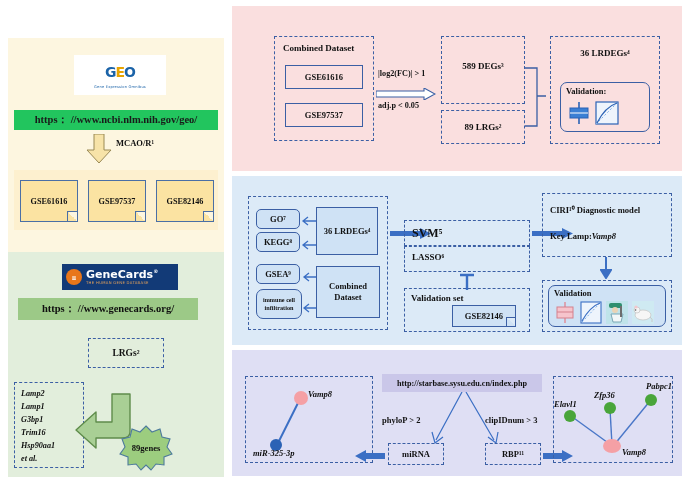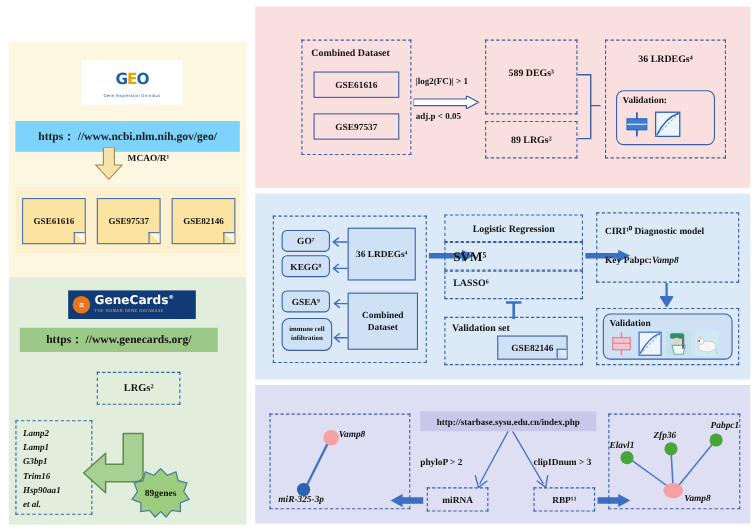--- a/index.html
+++ b/index.html
@@ -12,21 +12,21 @@
   #yellow-panel{left:8px;top:38px;width:216px;height:214px;background:#fdf6e0;}
   #green-panel{left:8px;top:252px;width:216px;height:225px;background:#e2eedc;}
 
   .logo-geo{position:absolute;left:74px;top:55px;width:92px;height:40px;background:#ffffff;
             display:flex;flex-direction:column;align-items:center;justify-content:center;}
   .geo-word{font-family:"DejaVu Sans",sans-serif;font-weight:bold;font-size:14px;letter-spacing:-1px;
             color:#1b63a8;line-height:21px;}
   .geo-word .o{color:#e8a400;}
   .geo-sub{font-family:"DejaVu Sans",sans-serif;font-size:3.6px;color:#1b63a8;letter-spacing:.2px;margin-top:2px;}
 
-  .url-yellow{position:absolute;left:14px;top:110px;width:204px;height:28px;background:#7dd3fc;
+  .url-yellow{position:absolute;left:14px;top:110px;width:204px;height:20px;background:#22c55e;
               display:flex;align-items:center;justify-content:center;font-weight:bold;font-size:10.5px;color:#1a1a1a;}
 
   .arrow-down-yellow{position:absolute;left:86px;top:134px;width:26px;height:30px;}
   .lbl-mcao{position:absolute;left:116px;top:138px;font-weight:bold;font-size:8.5px;color:#111;}
 
   .gse-wrap{position:absolute;left:14px;top:170px;width:204px;height:60px;background:#fdf0cf;}
   .gse-note{position:absolute;width:56px;height:40px;background:#fbe3a2;border:1px solid #4a6fa5;
             display:flex;align-items:center;justify-content:center;font-weight:bold;font-size:8.2px;color:#111;}
   .gse-note .fold{position:absolute;right:0;bottom:0;width:9px;height:9px;
             background:linear-gradient(225deg,#fdf6e0 50%, rgba(0,0,0,0) 50%);border-left:1px solid #4a6fa5;border-top:1px solid #4a6fa5;}
@@ -218,21 +218,20 @@
         <path d="M14,5 L3,5 M7,1 L2,5 L7,9" fill="none" stroke="#3b6fc4" stroke-width="1.3"></path>
       </svg>
   </div>
 
   <div class="arrow-h" style="left:390px;top:225px;">
     <svg width="42" height="11" viewBox="0 0 42 11">
         <path d="M0,3 L30,3 L30,0 L41,5.5 L30,11 L30,8 L0,8 Z" fill="#3b6fc4"></path>
       </svg>
   </div>
 
-  <div class="dbox ctr" style="left:404px;top:195px;width:126px;height:25px;font-weight:bold;font-size:9px;color:#111;">Logistic Regression</div>
   <div class="dbox" style="left:404px;top:220px;width:126px;height:26px;"></div>
   <div class="ttl" style="left:412px;top:226px;font-size:12px;">SVM⁵</div>
   <div class="dbox" style="left:404px;top:246px;width:126px;height:26px;"></div>
   <div class="ttl" style="left:412px;top:252px;font-size:9px;">LASSO⁶</div>
 
   <div style="position:absolute;left:458px;top:272px;">
     <svg width="18" height="18" viewBox="0 0 18 18">
         <path d="M9,18 L9,4 M2,3 L16,3" fill="none" stroke="#3b6fc4" stroke-width="2.4"></path>
       </svg>
   </div>
@@ -245,21 +244,21 @@
   </div>
 
   <div class="arrow-h" style="left:532px;top:225px;">
     <svg width="42" height="11" viewBox="0 0 42 11">
         <path d="M0,3 L30,3 L30,0 L41,5.5 L30,11 L30,8 L0,8 Z" fill="#3b6fc4"></path>
       </svg>
   </div>
 
   <div class="dbox" style="left:542px;top:193px;width:130px;height:64px;"></div>
   <div class="ttl" style="left:550px;top:204px;font-size:8.6px;">CIRI¹⁰ Diagnostic model</div>
-  <div class="ttl" style="left:550px;top:231px;font-size:8.6px;"><span>Key Pabpc:</span><span style="font-style:italic">Vamp8</span></div>
+  <div class="ttl" style="left:550px;top:231px;font-size:8.6px;"><span>Key Lamp:</span><span style="font-style:italic">Vamp8</span></div>
 
   <div style="position:absolute;left:600px;top:257px;">
     <svg width="12" height="22" viewBox="0 0 12 22">
         <path d="M6,0 L6,14 M1,13 L6,21 L11,13 Z" fill="#3b6fc4" stroke="#3b6fc4" stroke-width="2"></path>
       </svg>
   </div>
 
   <div class="dbox" style="left:542px;top:280px;width:130px;height:52px;"></div>
   <div class="sbox" style="left:548px;top:285px;width:118px;height:42px;border-radius:7px;background:#cfe2f5;"></div>
   <div class="ttl" style="left:554px;top:288px;font-size:8.5px;">Validation</div>

